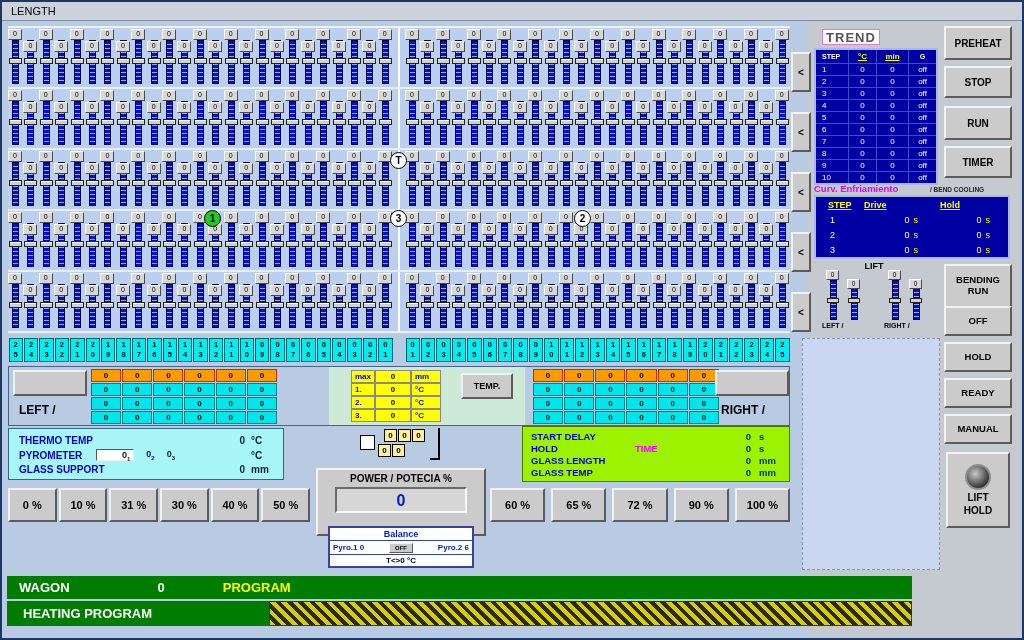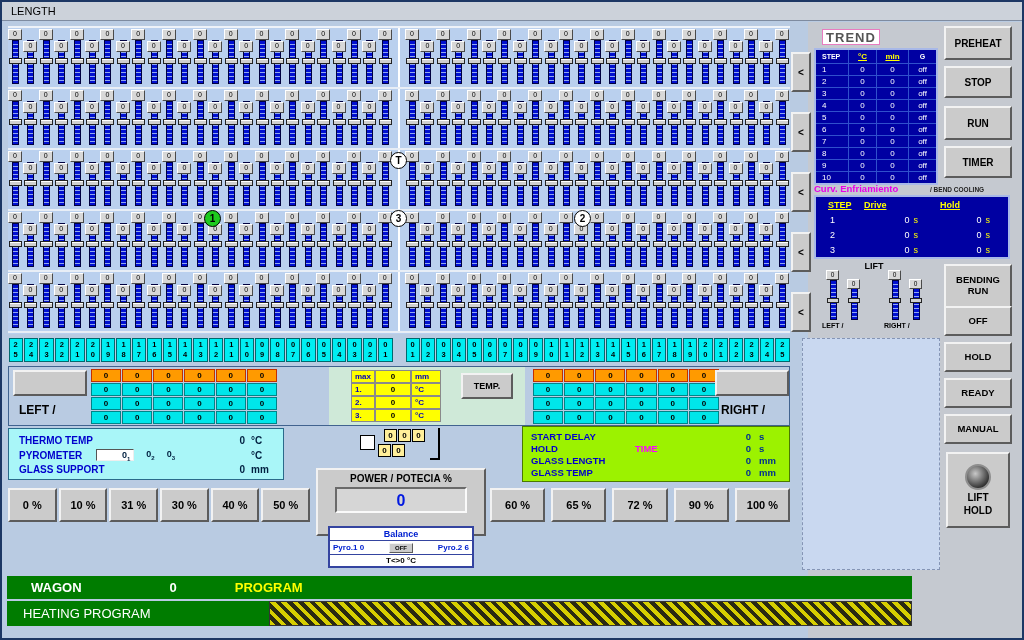--- a/index.html
+++ b/index.html
@@ -108,24 +108,24 @@
   .p-val{margin-left:auto;width:24px;text-align:right;color:#003090}
   .p-unit{width:30px;padding-left:8px;color:#003090}
   
   .balance{position:absolute;left:326px;top:524px;width:146px;height:42px;background:#fff;border:2px solid #3444a0;font-weight:bold}
   .b-title{color:#0020d0;font-size:9px;text-align:center;border-bottom:1px solid #3444a0;height:13px;line-height:12px}
   .b-mid{display:flex;align-items:center;height:14px;border-bottom:1px solid #3444a0;padding:0 3px;font-size:8px;color:#0020d0}
   .b-off{width:24px;height:10px;font-size:6px;margin:0 auto;border-width:1px}
   .b-delta{text-align:center;font-size:8px;color:#000;height:12px;line-height:11px}
   
   .wagon-bar{position:absolute;left:5px;top:574px;width:905px;height:23px;background:#007c00;display:flex;align-items:center;color:#fff;font-weight:bold;font-size:13px}
-  .wagon-label{margin-left:24px}
+  .wagon-label{margin-left:12px}
   .wagon-value{margin-left:88px}
   .program-label{margin-left:58px;color:#ffff00}
-  .heat-bar{position:absolute;left:5px;top:599px;width:262px;height:25px;background:#007c00;color:#fff;font-weight:normal;font-size:13px;line-height:25px;padding-left:16px}
+  .heat-bar{position:absolute;left:5px;top:599px;width:262px;height:25px;background:#007c00;color:#fff;font-weight:bold;font-size:13px;line-height:25px;padding-left:16px}
   .hatch{position:absolute;left:267px;top:599px;width:643px;height:25px;background:repeating-linear-gradient(45deg,#d6ce00 0 4px,#2a2a12 4px 8px);border:1px solid #333}
   .menu-btn{position:absolute;left:916px;top:597px;width:96px;height:34px;background:#0008b0;border:2px solid;border-color:#8c9cf4 #00004a #00004a #8c9cf4;color:#fff;font-size:16px;font-weight:bold;display:flex;align-items:center;justify-content:center;letter-spacing:1px;cursor:pointer}
 </style>
 </head>
 <body>
 
 <div id="win">
   <div class="titlebar">LENGTH</div>
   <div class="backdrop"></div>
 

